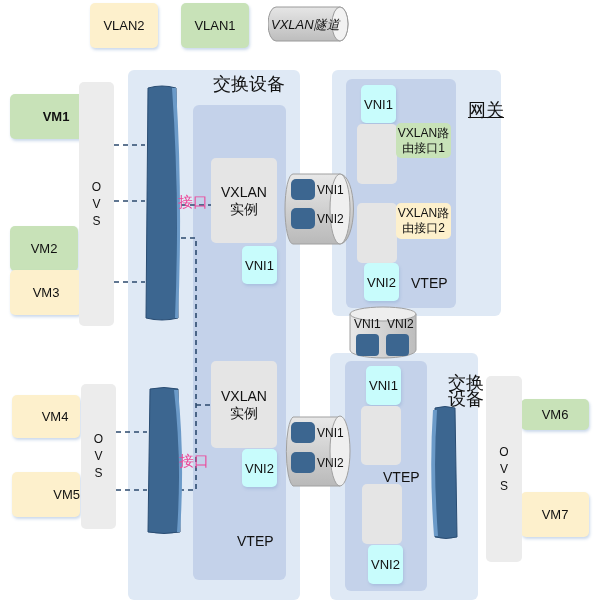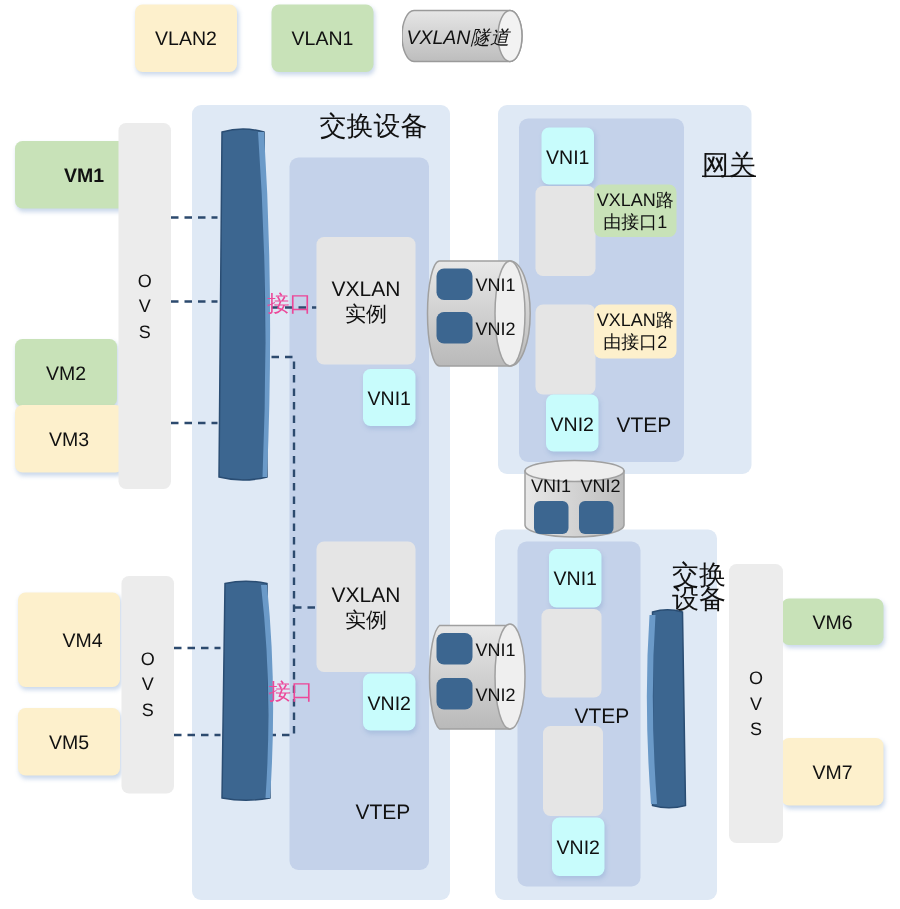--- a/index.html
+++ b/index.html
@@ -68,24 +68,24 @@
   </div>
 <div class="abs box yellow shadow" style="left:10px;top:270px;width:72px;height:45px;">
     <span>VM3</span>
   </div>
 <div class="abs ovs ovs-text" style="left:79px;top:82px;width:35px;height:244px;">
   <span>O</span>
   <span>V</span>
   <span>S</span>
 </div>
 
-<div class="abs box yellow shadow" style="left:12px;top:395px;width:68px;height:63px;padding-left:18px;">
+<div class="abs box yellow shadow" style="left:12px;top:395px;width:68px;height:43px;padding-left:18px;">
     <span>VM4</span>
   </div>
-<div class="abs box yellow shadow" style="left:12px;top:472px;width:68px;height:45px;">
+<div class="abs box yellow shadow" style="left:12px;top:472px;width:68px;height:45px;justify-content:flex-end;">
     <span>VM5</span>
   </div>
 <div class="abs ovs ovs-text" style="left:81px;top:384px;width:35px;height:145px;">
   <span>O</span>
   <span>V</span>
   <span>S</span>
 </div>
 
 <div class="abs box green shadow" style="left:521px;top:399px;width:68px;height:31px;">
     <span>VM6</span>

